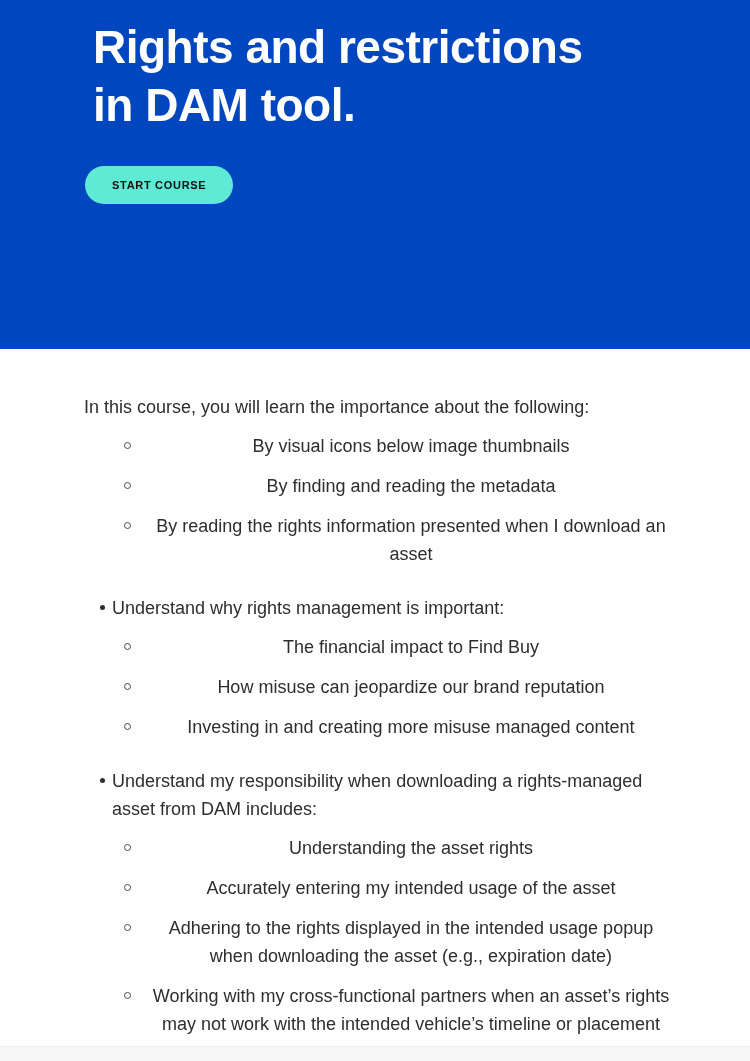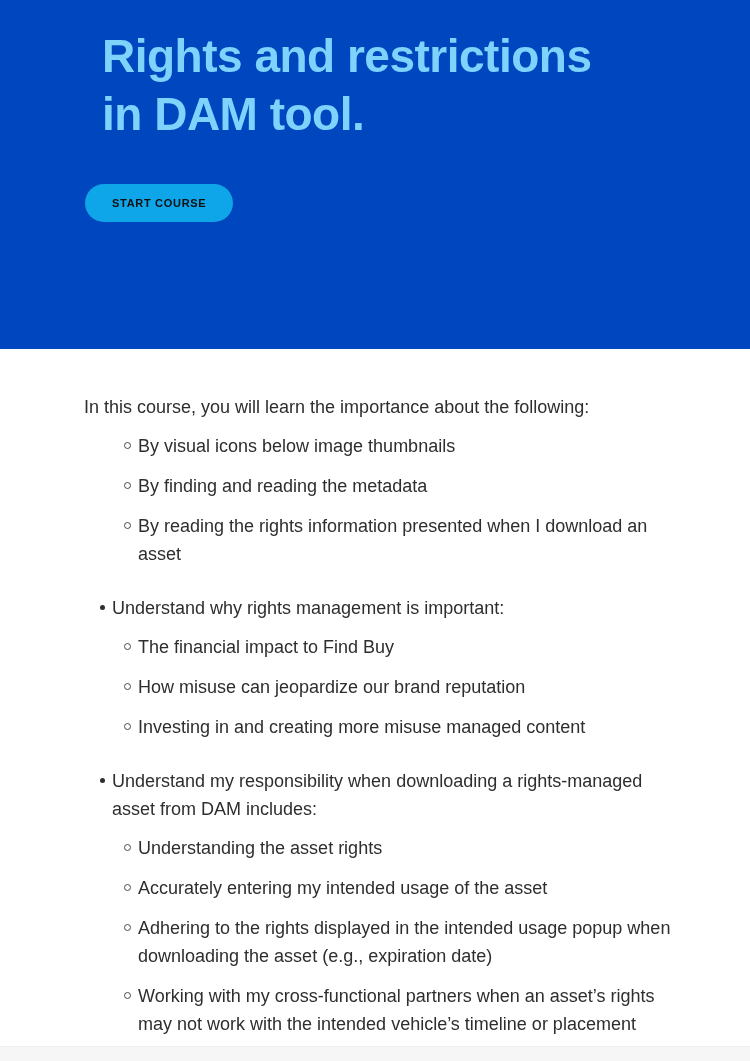--- a/index.html
+++ b/index.html
@@ -13,35 +13,35 @@
     overflow: hidden;
   }
 
   
   .hero {
     background: #0046be;
     height: 349px;
     padding: 10px 60px 0 85px;
   }
   .hero-title {
-    margin: 17px;
-    color: #7dd3fc;
+    margin: 8px;
+    color: #ffffff;
     font-size: 46px;
     line-height: 58px;
     font-weight: bold;
     letter-spacing: -0.5px;
   }
   .hero-title .title-line { display: block; }
   .start-btn {
     display: inline-block;
     margin-top: 24px;
     height: 38px;
     line-height: 38px;
     padding: 0 27px;
-    background: #0ea5e9;
+    background: #5eead4;
     border: none;
     border-radius: 19px;
     color: #111111;
     font-family: "Liberation Sans", sans-serif;
     font-size: 11px;
     font-weight: bold;
     letter-spacing: 0.7px;
     cursor: pointer;
   }
 
@@ -81,21 +81,21 @@
   .bullet-circle {
     position: absolute;
     left: 40px;
     top: 10px;
     width: 7px;
     height: 7px;
     border-radius: 50%;
     border: 1.5px solid #4a4a4a;
     background: transparent;
   }
-  .sub-text { margin: 0; }
+  .sub-text { margin: 8px; text-align: center; }
 
   
   .footer-strip {
     position: absolute;
     left: 0; right: 0; bottom: 0;
     height: 15px;
     background: #f6f6f6;
     border-top: 1px solid #efefef;
   }
 </style>

